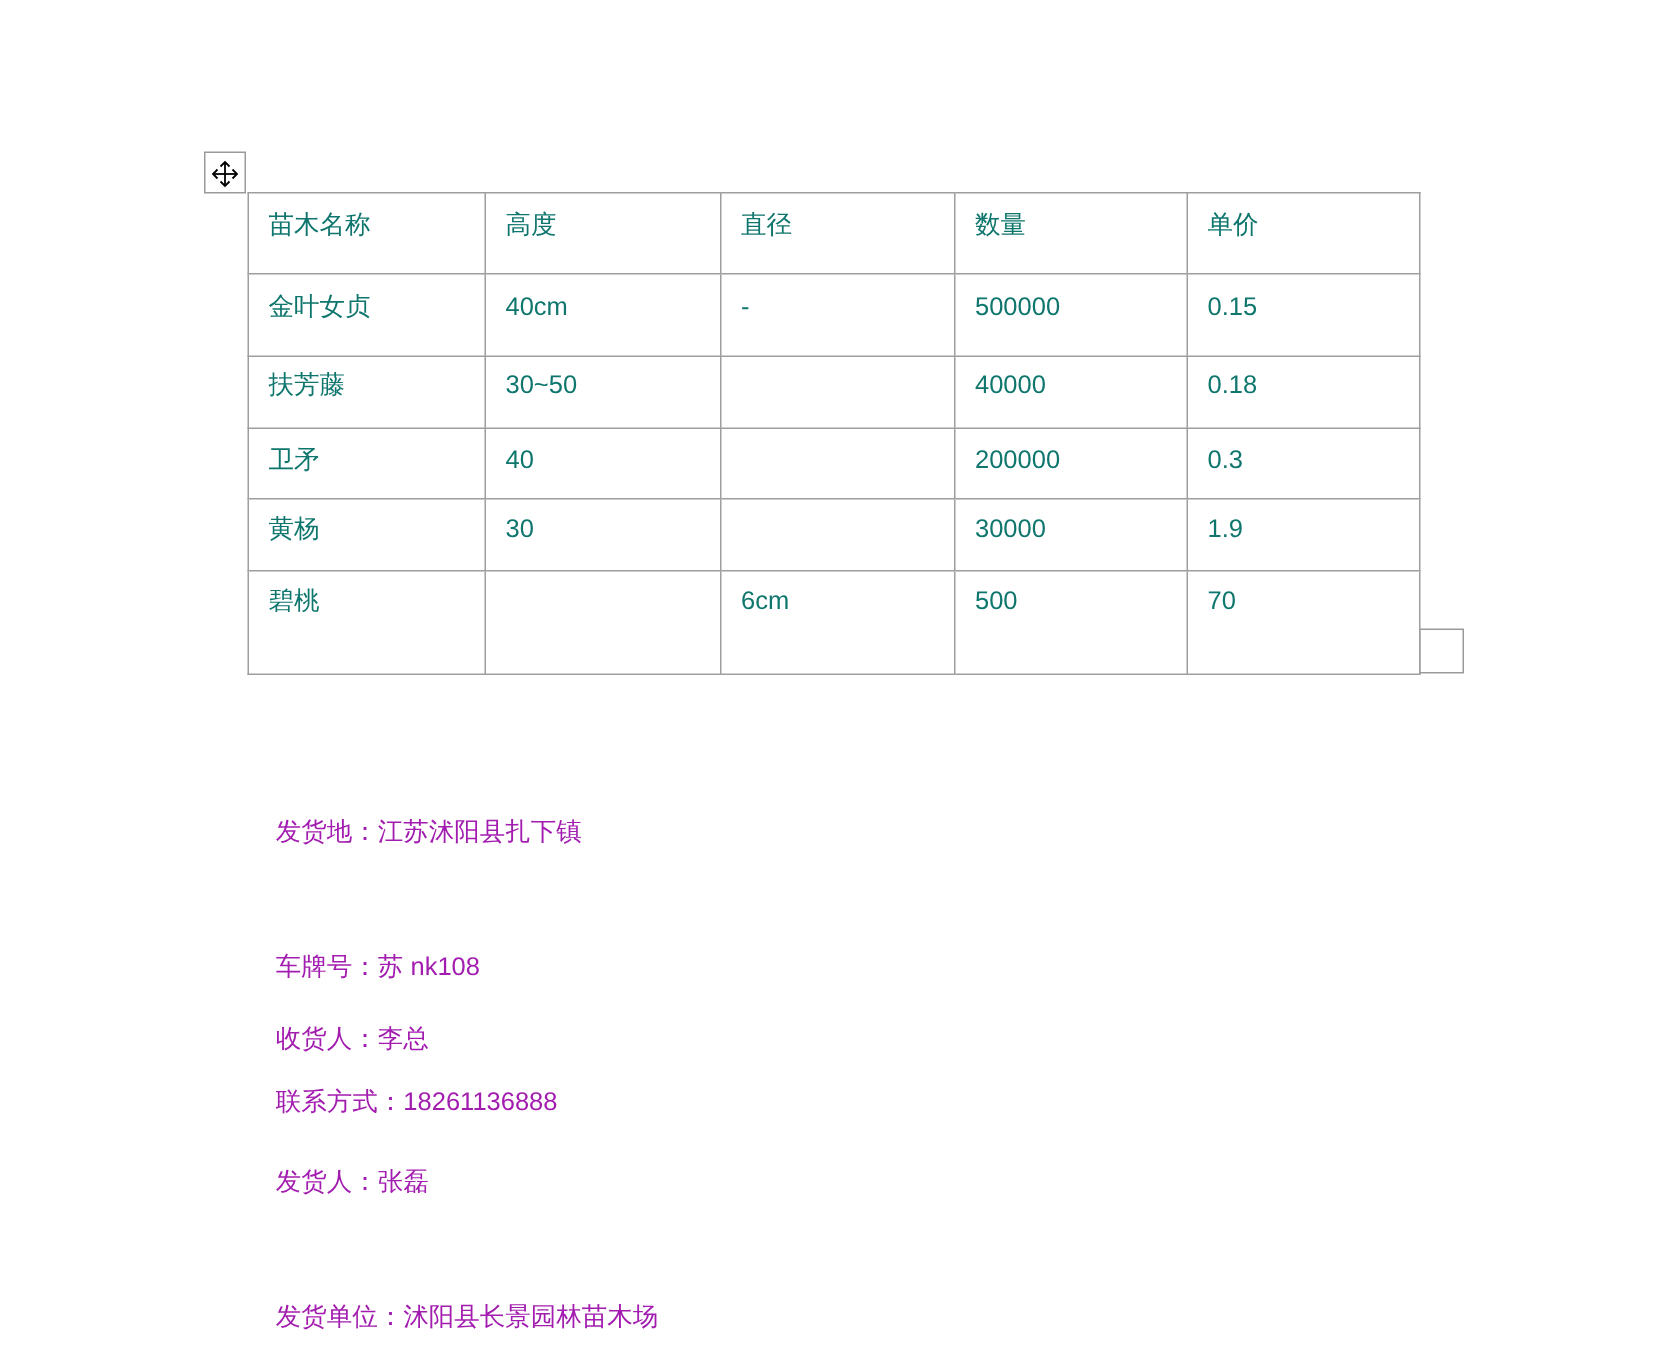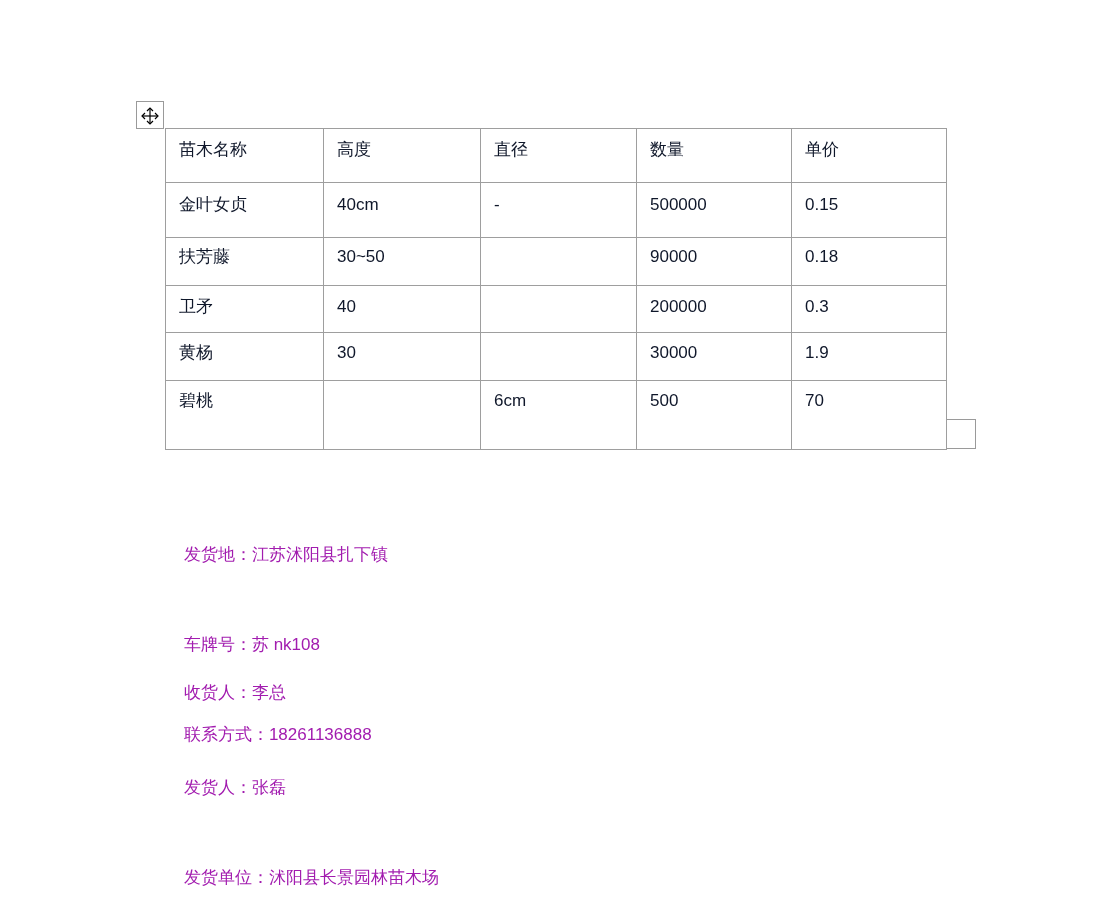--- a/index.html
+++ b/index.html
@@ -51,21 +51,21 @@
     width: 781px;
     border-collapse: collapse;
     table-layout: fixed;
   }
   .doc-table td {
     border: 1px solid #9e9e9e;
     padding: 0 0 0 13px;
     font-size: 17px;
     line-height: 1.3;
     vertical-align: top;
-    color: #0f172a;
+    color: #0f766e;
     box-sizing: border-box;
   }
   .doc-table tr.r-head td { height: 54px; padding-top: 10px; }
   .doc-table tr.r-1 td { height: 55px; padding-top: 11px; margin-top: 16px; }
   .doc-table tr.r-2 td { height: 48px; padding-top: 8px; }
   .doc-table tr.r-3 td { height: 47px; padding-top: 10px; }
   .doc-table tr.r-4 td { height: 48px; padding-top: 9px; }
   .doc-table tr.r-5 td { height: 69px; padding-top: 9px; }
 
   col.c0 { width: 158px; }
@@ -130,21 +130,21 @@
       <td>金叶女贞</td>
       <td>40cm</td>
       <td>-</td>
       <td>500000</td>
       <td>0.15</td>
     </tr>
     <tr class="r-2">
       <td>扶芳藤</td>
       <td>30~50</td>
       <td></td>
-      <td>90000</td>
+      <td>40000</td>
       <td>0.18</td>
     </tr>
     <tr class="r-3">
       <td>卫矛</td>
       <td>40</td>
       <td></td>
       <td>200000</td>
       <td>0.3</td>
     </tr>
     <tr class="r-4">

